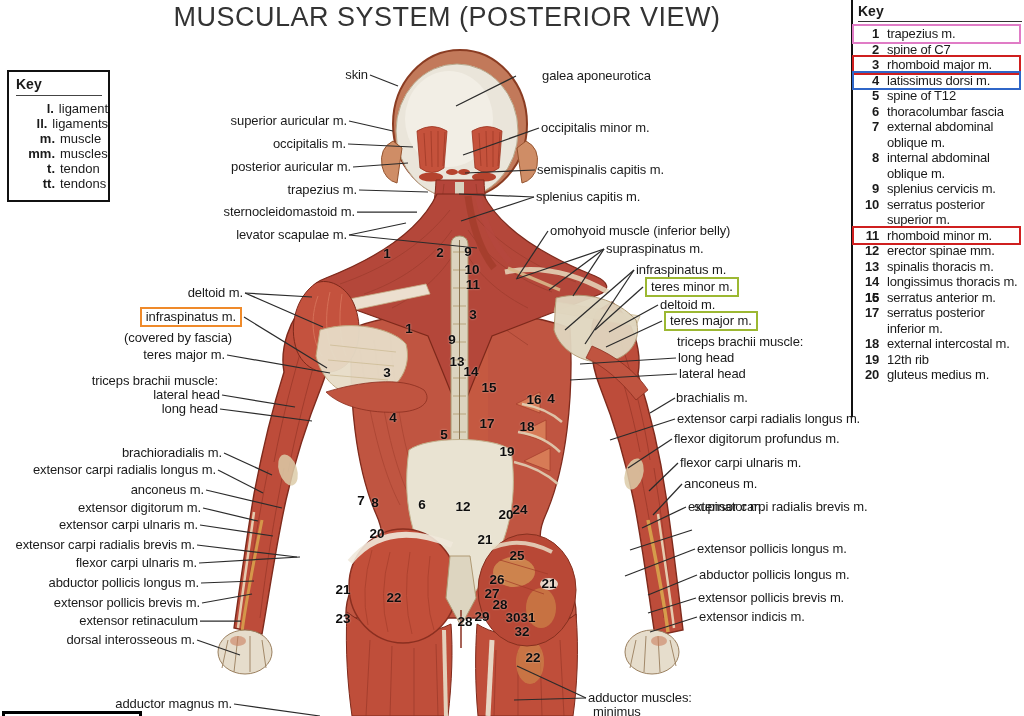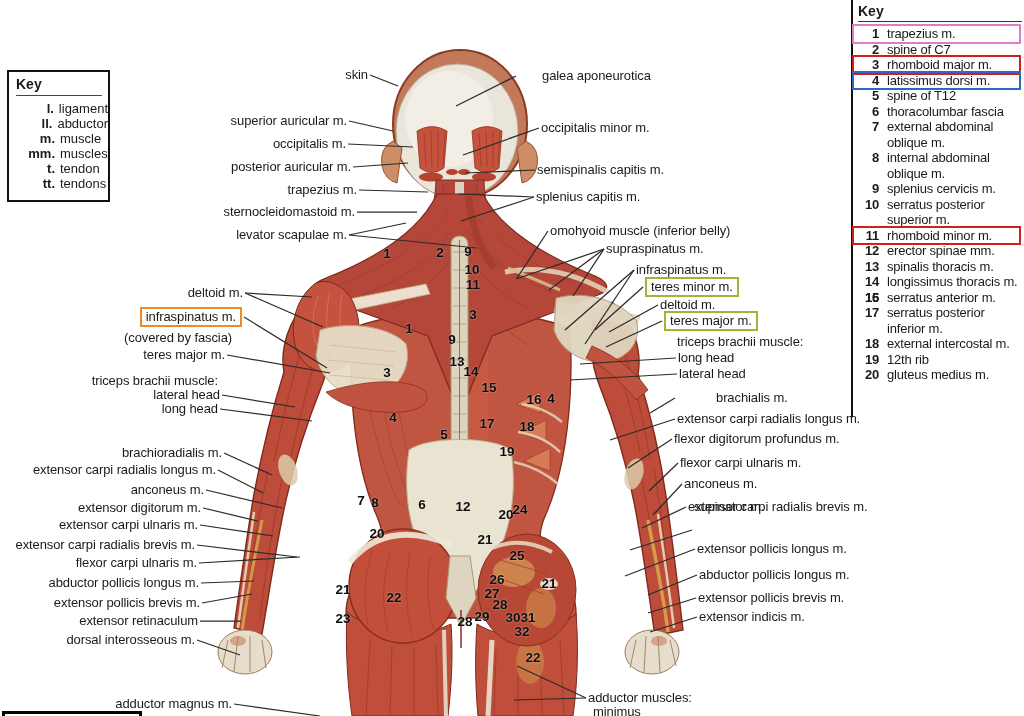--- a/index.html
+++ b/index.html
@@ -401,46 +401,47 @@
       <div class="fig-label" style="top: 197px; left: 536px;">splenius capitis m.</div>
       <div class="fig-label" style="top: 231px; left: 550px;">omohyoid muscle (inferior belly)</div>
       <div class="fig-label" style="top: 249px; left: 606px;">supraspinatus m.</div>
       <div class="fig-label" style="top: 270px; left: 636px;">infraspinatus m.</div>
       <div class="fig-label boxed" style="top: 287px; left: 645px; border-color: rgb(156, 184, 50);">teres minor m.</div>
       <div class="fig-label" style="top: 305px; left: 660px;">deltoid m.</div>
       <div class="fig-label boxed" style="top: 321px; left: 664px; border-color: rgb(156, 184, 50);">teres major m.</div>
       <div class="fig-label" style="top: 342px; left: 677px;">triceps brachii muscle:</div>
       <div class="fig-label" style="top: 358px; left: 678px;">long head</div>
       <div class="fig-label" style="top: 374px; left: 679px;">lateral head</div>
-      <div class="fig-label" style="top: 398px; left: 677px; padding-left: 39px;">brachialis m.</div>
+      <div class="fig-label" style="top: 398px; left: 637px; padding-left: 39px;">brachialis m.</div>
       <div class="fig-label" style="top: 419px; left: 677px;">extensor carpi radialis longus m.</div>
       <div class="fig-label" style="top: 439px; left: 674px;">flexor digitorum profundus m.</div>
       <div class="fig-label" style="top: 463px; left: 680px;">flexor carpi ulnaris m.</div>
       <div class="fig-label" style="top: 484px; left: 684px;">anconeus m.</div>
       <div class="fig-label" style="top: 507px; left: 688px;">extensor carpi radialis brevis m.</div>
       <div class="fig-label" style="top: 507px; left: 694px;">supinator m.</div>
       <div class="fig-label" style="top: 549px; left: 697px;">extensor pollicis longus m.</div>
       <div class="fig-label" style="top: 575px; left: 699px;">abductor pollicis longus m.</div>
       <div class="fig-label" style="top: 598px; left: 698px;">extensor pollicis brevis m.</div>
       <div class="fig-label" style="top: 617px; left: 699px;">extensor indicis m.</div>
       <div class="fig-label" style="top: 698px; left: 588px;">adductor muscles:</div>
       <div class="fig-label" style="top: 712px; left: 593px;">minimus</div>
     </div>
 
+  <div class="page-title">MUSCULAR SYSTEM (POSTERIOR VIEW)</div>
 
   <div class="abbrev-key">
     <div class="ak-title">Key</div>
     <div id="ak-rows">
         <div class="ak-row">
           <span class="ak-abbr">l.</span>
           <span class="ak-term">ligament</span>
         </div>
         <div class="ak-row">
           <span class="ak-abbr">ll.</span>
-          <span class="ak-term">abductor</span>
+          <span class="ak-term">ligaments</span>
         </div>
         <div class="ak-row">
           <span class="ak-abbr">m.</span>
           <span class="ak-term">muscle</span>
         </div>
         <div class="ak-row">
           <span class="ak-abbr">mm.</span>
           <span class="ak-term">muscles</span>
         </div>
         <div class="ak-row">

